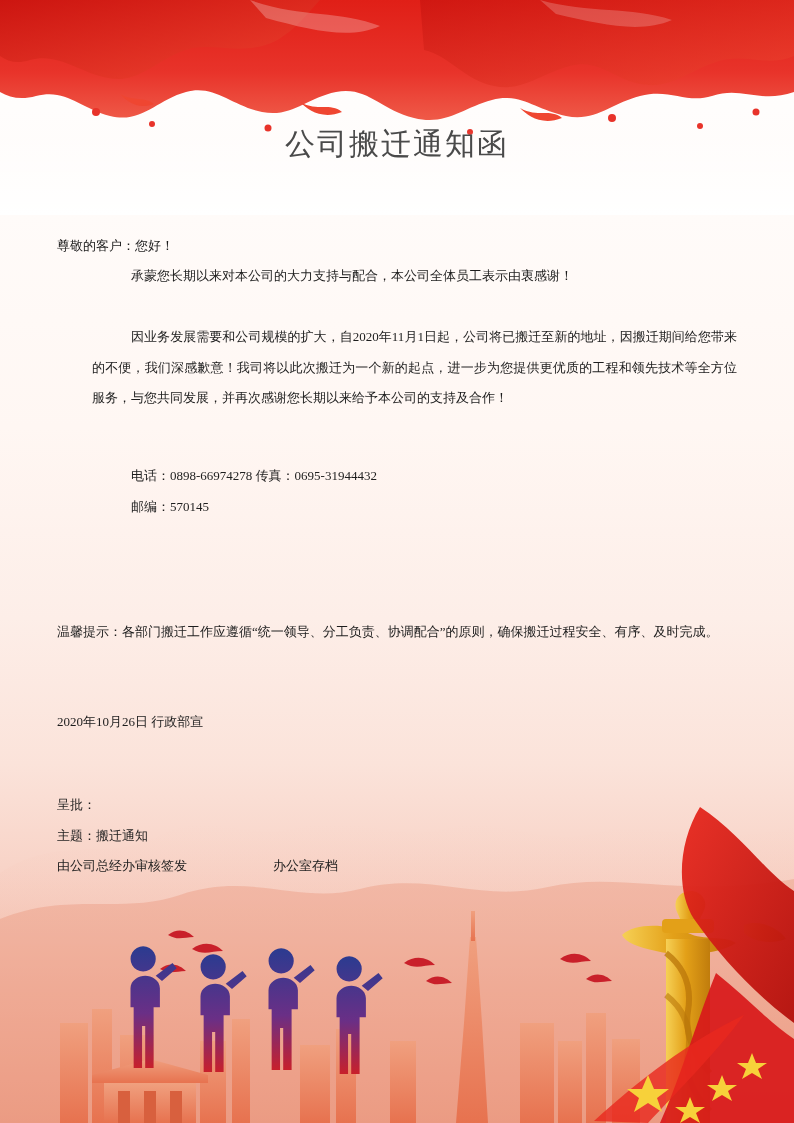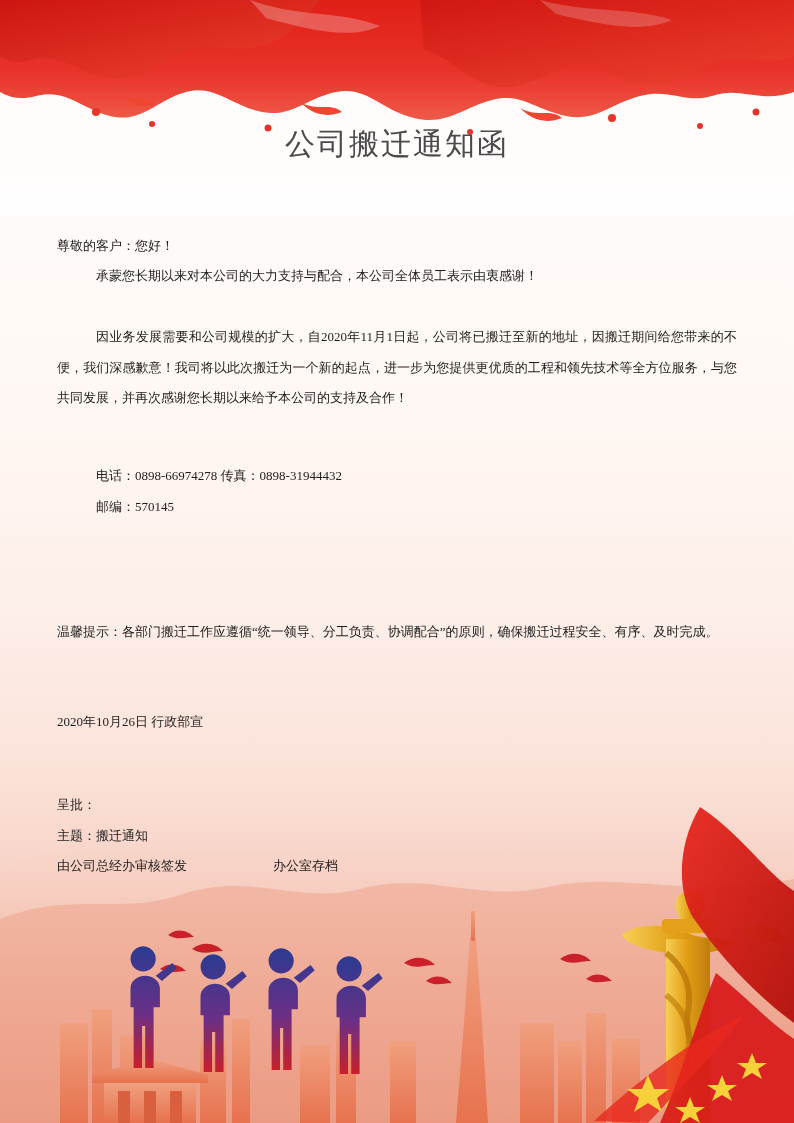--- a/index.html
+++ b/index.html
@@ -87,21 +87,21 @@
   .addr-block { top: 461px; }
   .tips { top: 617px; }
   .signature {
     top: 707px;
     text-align: left;
     padding-right: 52px;
     width: 628px;
   }
   .approval { top: 790px; }
 
-  .indent { text-indent: 39px; display: block; }
+  .indent { text-indent: 39px; display: block; margin-left: 35px; }
   .line { display: block; white-space: pre; }
 
   .approval .row-two {
     display: block;
     white-space: pre;
   }
   .gap { display: inline-block; width: 86px; }
 </style>
 </head>
 <body>
@@ -282,21 +282,21 @@
 
     <div class="body-block para1">
       <span class="indent">承蒙您长期以来对本公司的大力支持与配合，本公司全体员工表示由衷感谢！</span>
     </div>
 
     <div class="body-block para2">
       <span class="indent">因业务发展需要和公司规模的扩大，自2020年11月1日起，公司将已搬迁至新的地址，因搬迁期间给您带来的不便，我们深感歉意！我司将以此次搬迁为一个新的起点，进一步为您提供更优质的工程和领先技术等全方位服务，与您共同发展，并再次感谢您长期以来给予本公司的支持及合作！</span>
     </div>
 
     <div class="body-block addr-block">
-      <span class="indent">电话：0898-66974278  传真：0898-31944432</span>
+      <span class="indent">电话：0898-66974278  传真：0695-31944432</span>
       <span class="indent">邮编：570145</span>
     </div>
 
     <div class="body-block tips">温馨提示：各部门搬迁工作应遵循“统一领导、分工负责、协调配合”的原则，确保搬迁过程安全、有序、及时完成。</div>
 
     <div class="body-block signature">2020年10月26日  行政部宣</div>
 
     <div class="body-block approval">
       <span class="line">呈批：</span>
       <span class="line">主题：搬迁通知</span>

